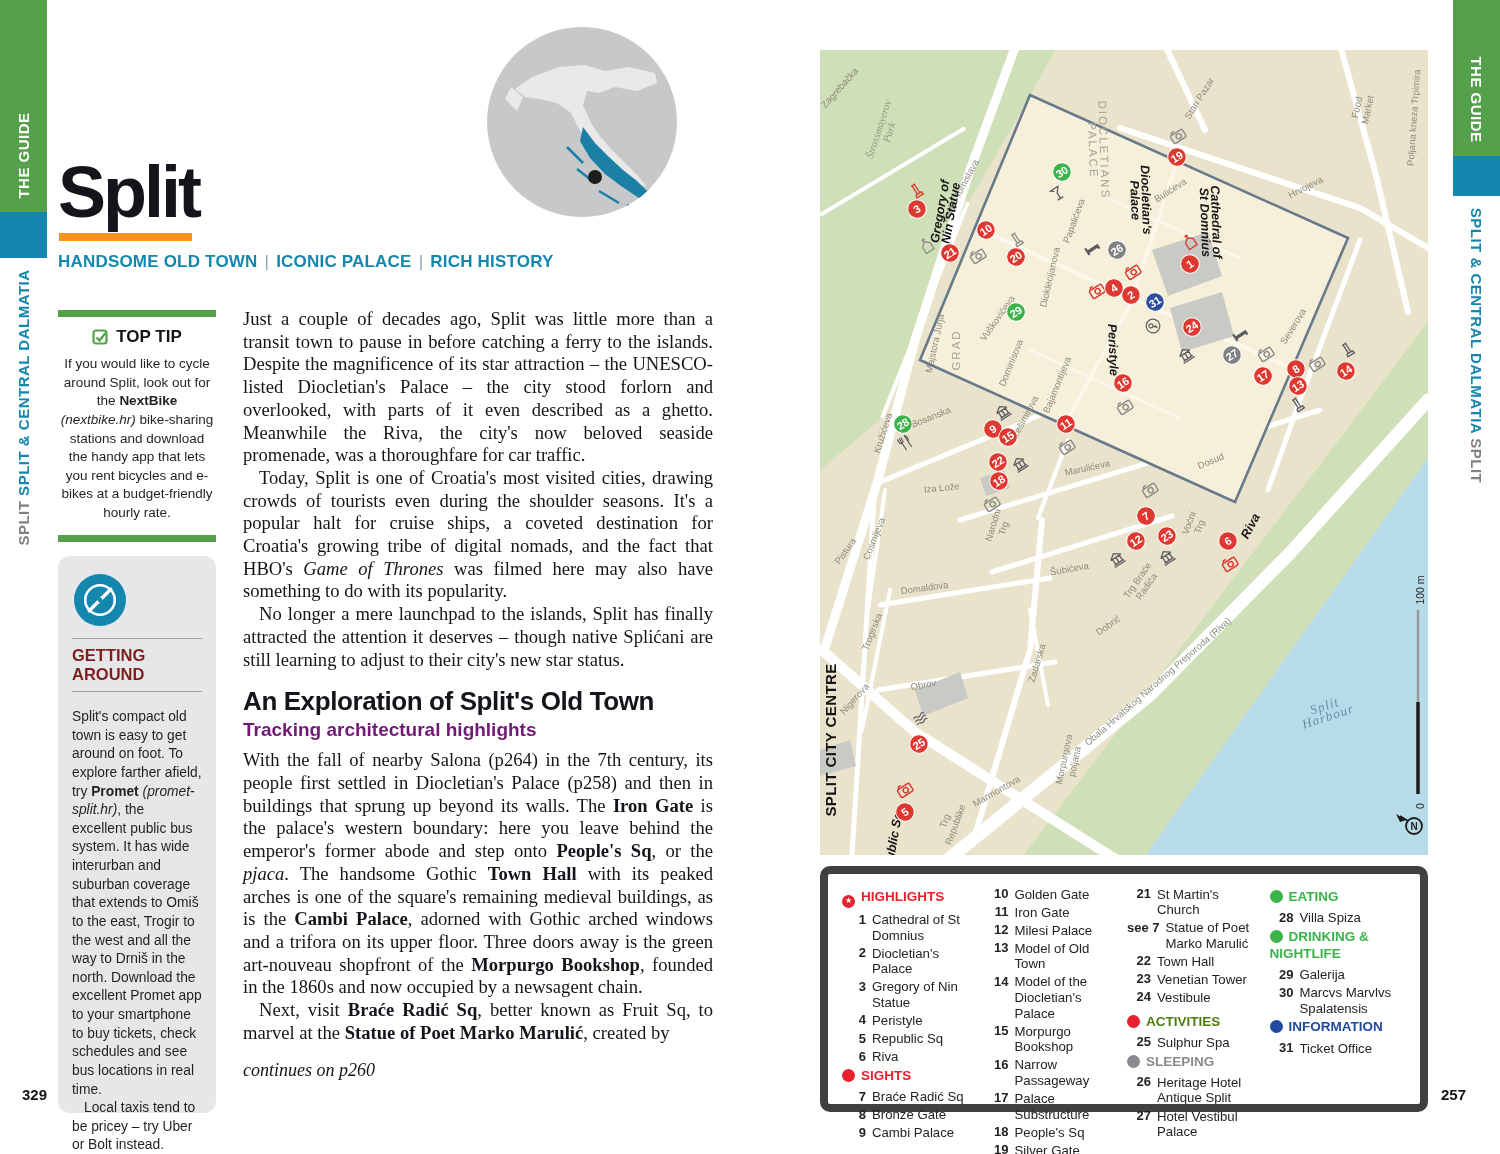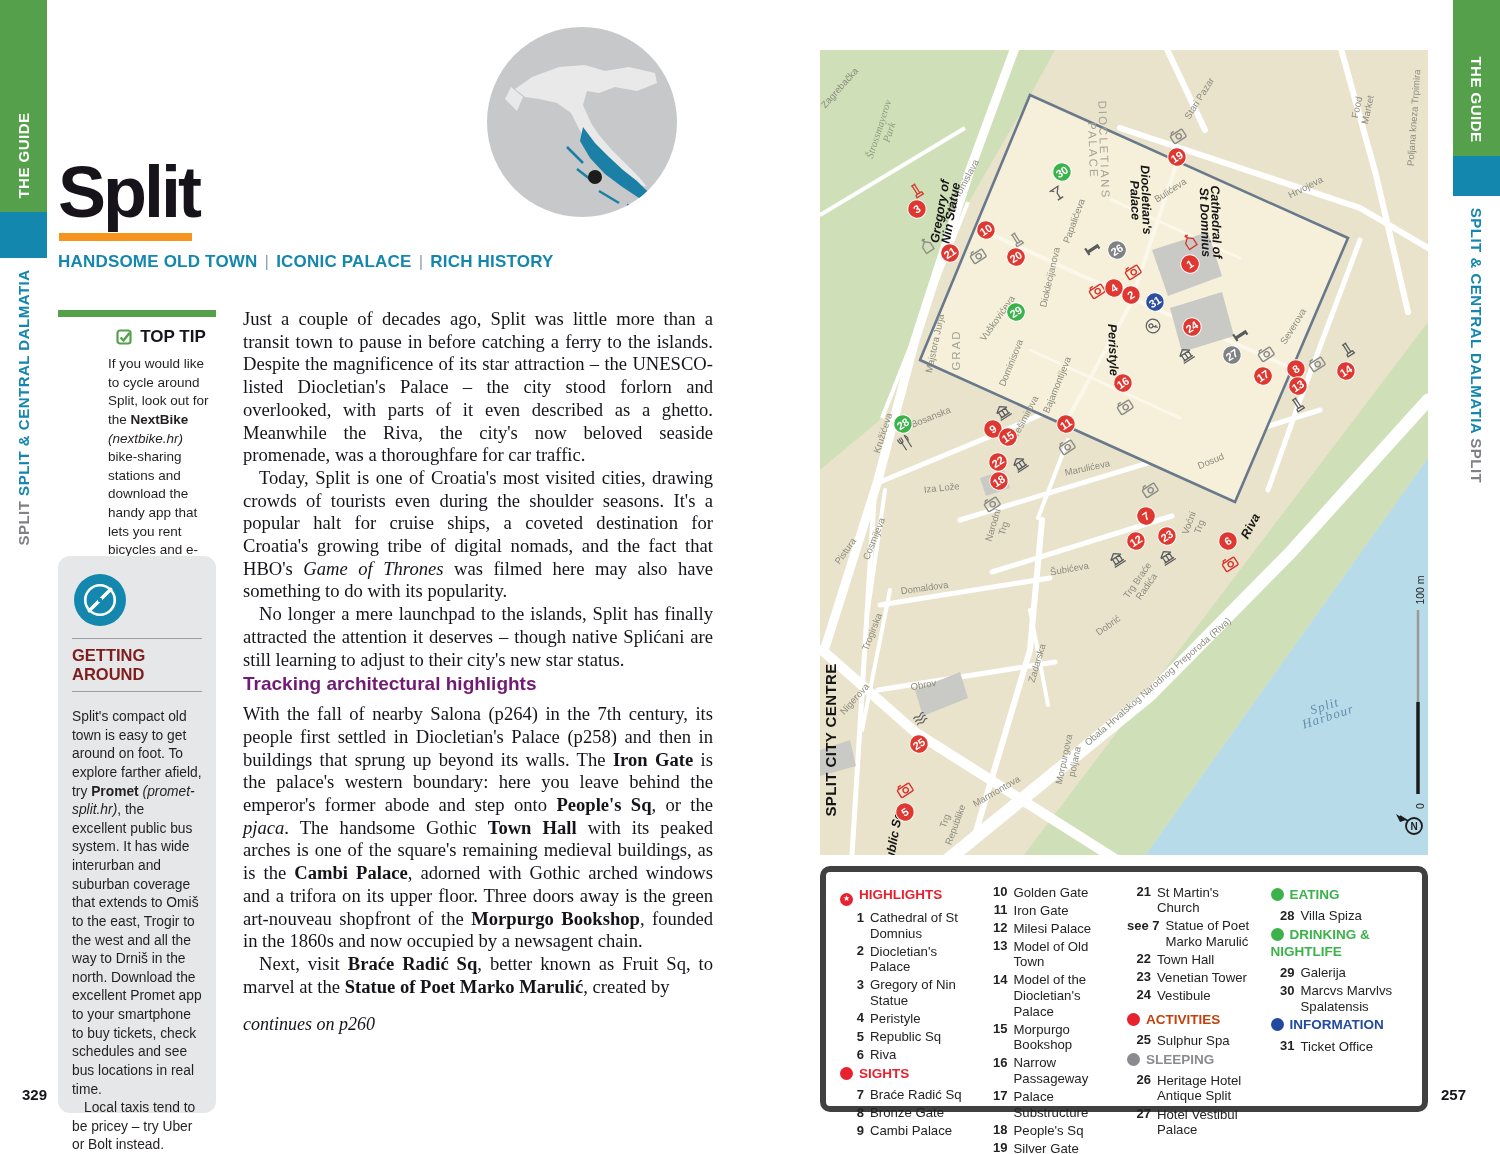--- a/index.html
+++ b/index.html
@@ -20,21 +20,21 @@
   .chap-name{color:#1487ae;}
   
   .title{position:absolute;left:58px;top:156px;font-size:72px;line-height:1;font-weight:700;letter-spacing:-3px;color:#16141a;}
   .title-bar{position:absolute;left:59px;top:233px;width:133px;height:8px;background:#f7941e;}
   .tagline{position:absolute;left:58px;top:252px;font-size:17px;font-weight:700;color:#1487ae;letter-spacing:.2px;text-align:right;}
   .tag-sep{color:#8fa6b2;font-weight:400;padding:0 7px;}
   .locator{position:absolute;left:487px;top:27px;width:190px;height:190px;border-radius:50%;background:#c7c8ca;overflow:hidden;}
   
   .toptip{position:absolute;left:58px;top:310px;width:158px;}
   .tt-bar{height:7px;background:#55a14b;}
-  .tt-body{padding:10px 2px 12px 2px;text-align:left;margin-left:48px;}
+  .tt-body{padding:10px 2px 12px 2px;text-align:center;}
   .tt-head{display:flex;align-items:center;justify-content:center;gap:7px;font-size:17px;font-weight:700;color:#16141a;margin-bottom:8px;}
   .tt-text{font-size:13.5px;line-height:1.38;color:#231f20;}
   
   .getting{position:absolute;left:58px;top:556px;width:158px;height:557px;background:#e6e7e8;border-radius:12px;box-sizing:border-box;padding:16px 14px;}
   .ga-circle{width:52px;height:52px;border-radius:50%;background:#1487ae;display:flex;align-items:center;justify-content:center;margin:2px 0 12px 2px;}
   .ga-div{height:1px;background:#9d9fa2;margin:4px 0;}
   .ga-title{font-size:16.5px;font-weight:700;color:#7f1d1d;padding:3px 0;}
   .ga-text{margin-top:16px;font-size:13.8px;line-height:1.35;color:#231f20;}
   .ga-text .p2{text-indent:12px;}
   
@@ -51,21 +51,21 @@
   .ml-st{font:9.5px "Liberation Sans","DejaVu Sans",sans-serif;fill:#8b8b7f;}
   .ml-area{font:11.5px "Liberation Sans","DejaVu Sans",sans-serif;fill:#a2a294;letter-spacing:2px;}
   .ml-poi{font:italic 700 12.5px "Liberation Sans","DejaVu Sans",sans-serif;fill:#151515;}
   .ml-sec{font:700 15px "Liberation Sans","DejaVu Sans",sans-serif;fill:#151515;letter-spacing:.4px;}
   .ml-water{font:italic 13px "Liberation Serif","DejaVu Serif",serif;fill:#628eac;letter-spacing:1.2px;}
   .ml-park{font:italic 10.5px "Liberation Serif","DejaVu Serif",serif;fill:#8c9a82;}
   .mk-t{font:700 11px "Liberation Sans","DejaVu Sans",sans-serif;fill:#fff;}
   .scale-t{font:10.5px "Liberation Sans","DejaVu Sans",sans-serif;fill:#232323;}
   .north-t{font:700 10px "Liberation Sans","DejaVu Sans",sans-serif;fill:#232323;}
   
-  .legend{position:absolute;left:820px;top:866px;width:608px;height:246px;background:#fff;border:6px solid #404040;border-radius:10px;box-sizing:border-box;padding:12px 8px 8px 14px;display:flex;}
+  .legend{position:absolute;left:820px;top:866px;width:608px;height:246px;background:#fff;border:8px solid #404040;border-radius:10px;box-sizing:border-box;padding:12px 8px 8px 14px;display:flex;}
   .lg-col{width:150px;padding-right:6px;box-sizing:border-box;}
   .lg-h{margin:3px 0 4px 0;font-size:13.5px;font-weight:700;line-height:1.25;}
   .lg-ic{display:inline-flex;width:13px;height:13px;border-radius:50%;margin-right:6px;vertical-align:-2px;align-items:center;justify-content:center;color:#fff;font-size:8px;line-height:1;}
   .lg-row{display:flex;margin-bottom:2px;}
   .lg-n{min-width:24px;text-align:right;font-weight:700;font-size:13px;margin-right:6px;flex:none;color:#232323;}
   .lg-t{font-size:13.2px;line-height:1.18;color:#232323;padding-top:.5px;}
 </style>
 </head>
 <body>
 
@@ -134,20 +134,21 @@
     <div class="ga-text">
       <div><span class="">Split's compact old town is easy to get around on foot. To explore farther afield, try </span><span class="b ">Promet</span><span class=""> </span><span class="i">(promet-split.hr)</span><span class="">, the excellent public bus system. It has wide interurban and suburban coverage that extends to Omiš to the east, Trogir to the west and all the way to Drniš in the north. Download the excellent Promet app to your smartphone to buy tickets, check schedules and see bus locations in real time.</span></div>
       <div class="p2"><span class="">Local taxis tend to be pricey – try Uber or Bolt instead.</span></div>
     </div>
   </div>
 
   <div class="article" id="article">
       <p><span class="">Just a couple of decades ago, Split was little more than a transit town to pause in before catching a ferry to the islands. Despite the magnificence of its star attraction – the UNESCO-listed Diocletian's Palace – the city stood forlorn and overlooked, with parts of it even described as a ghetto. Meanwhile the Riva, the city's now beloved seaside promenade, was a thoroughfare for car traffic.</span></p>
       <p class="ind"><span class="">Today, Split is one of Croatia's most visited cities, drawing crowds of tourists even during the shoulder seasons. It's a popular halt for cruise ships, a coveted destination for Croatia's growing tribe of digital nomads, and the fact that HBO's </span><span class="i">Game of Thrones</span><span class=""> was filmed here may also have something to do with its popularity.</span></p>
       <p class="ind"><span class="">No longer a mere launchpad to the islands, Split has finally attracted the attention it deserves – though native Splićani are still learning to adjust to their city's new star status.</span></p>
+      <h2>An Exploration of Split's Old Town</h2>
       <h3>Tracking architectural highlights</h3>
       <p><span class="">With the fall of nearby Salona (p264) in the 7th century, its people first settled in Diocletian's Palace (p258) and then in buildings that sprung up beyond its walls. The </span><span class="b ">Iron Gate</span><span class=""> is the palace's western boundary: here you leave behind the emperor's former abode and step onto </span><span class="b ">People's Sq</span><span class="">, or the </span><span class="i">pjaca</span><span class="">. The handsome Gothic </span><span class="b ">Town Hall</span><span class=""> with its peaked arches is one of the square's remaining medieval buildings, as is the </span><span class="b ">Cambi Palace</span><span class="">, adorned with Gothic arched windows and a trifora on its upper floor. Three doors away is the green art-nouveau shopfront of the </span><span class="b ">Morpurgo Bookshop</span><span class="">, founded in the 1860s and now occupied by a newsagent chain.</span></p>
       <p class="ind"><span class="">Next, visit </span><span class="b ">Braće Radić Sq</span><span class="">, better known as Fruit Sq, to marvel at the </span><span class="b ">Statue of Poet Marko Marulić</span><span class="">, created by</span></p>
       <div class="note">continues on p260</div>
     </div>
 
   <div class="pgnum" style="left:22px">329</div>
   <div class="pgnum" style="left:1441px">257</div>
 
   <div class="map">
@@ -613,21 +614,21 @@
           <span class="lg-t">Town Hall</span>
         </div>
         <div class="lg-row">
           <span class="lg-n">23</span>
           <span class="lg-t">Venetian Tower</span>
         </div>
         <div class="lg-row">
           <span class="lg-n">24</span>
           <span class="lg-t">Vestibule</span>
         </div>
-        <div class="lg-h" style="color: #c2410c; margin-top: 8px;"><span class="lg-ic" style="background: rgb(232, 33, 46);"></span>ACTIVITIES</div>
+        <div class="lg-h" style="color: #4d7c0f; margin-top: 8px;"><span class="lg-ic" style="background: rgb(232, 33, 46);"></span>ACTIVITIES</div>
         <div class="lg-row">
           <span class="lg-n">25</span>
           <span class="lg-t">Sulphur Spa</span>
         </div>
         <div class="lg-h" style="color: rgb(138, 139, 142);"><span class="lg-ic" style="background: rgb(138, 139, 142);"></span>SLEEPING</div>
         <div class="lg-row">
           <span class="lg-n">26</span>
           <span class="lg-t">Heritage Hotel Antique Split</span>
         </div>
         <div class="lg-row">

